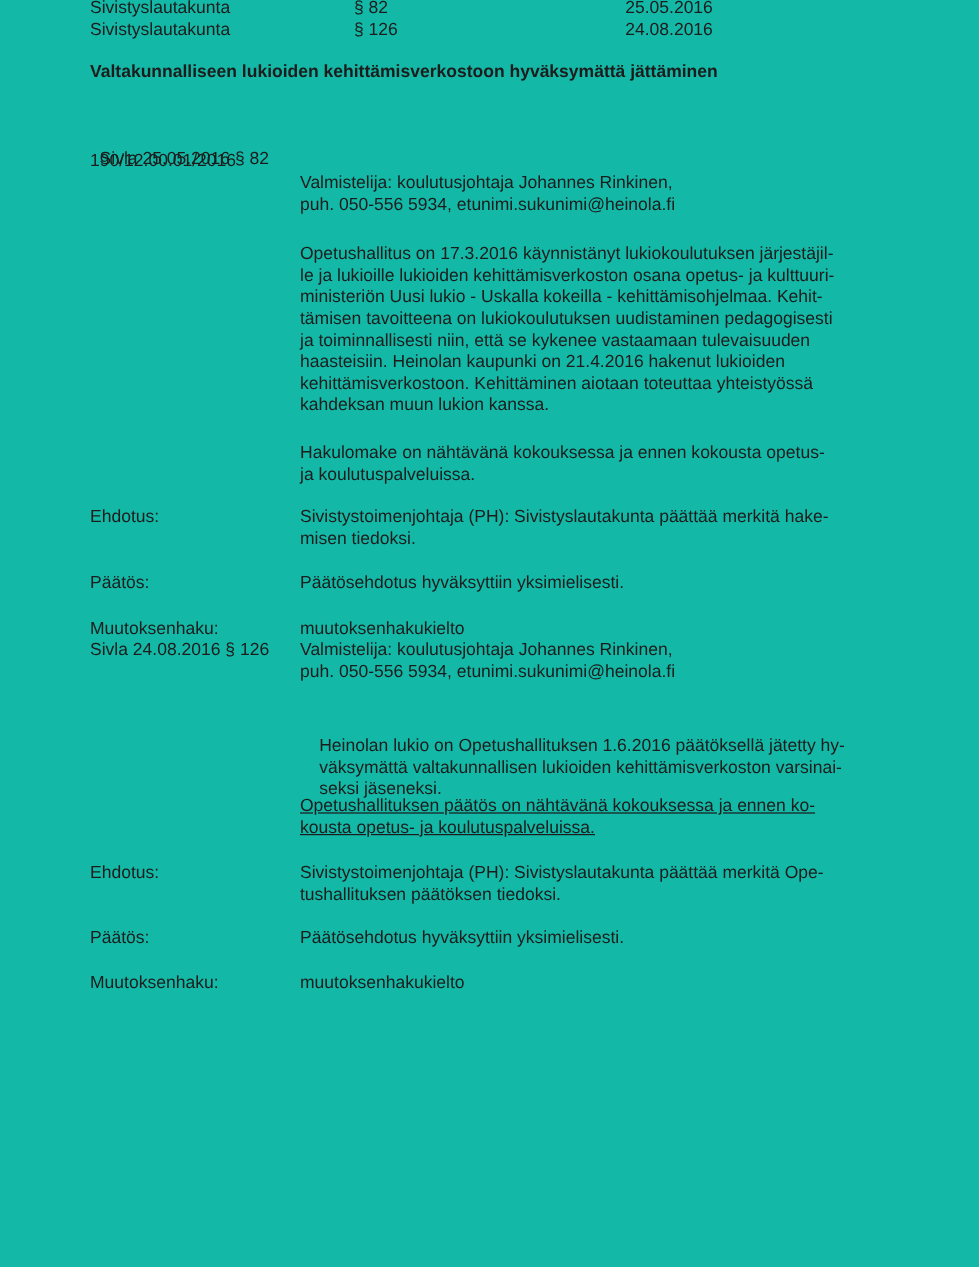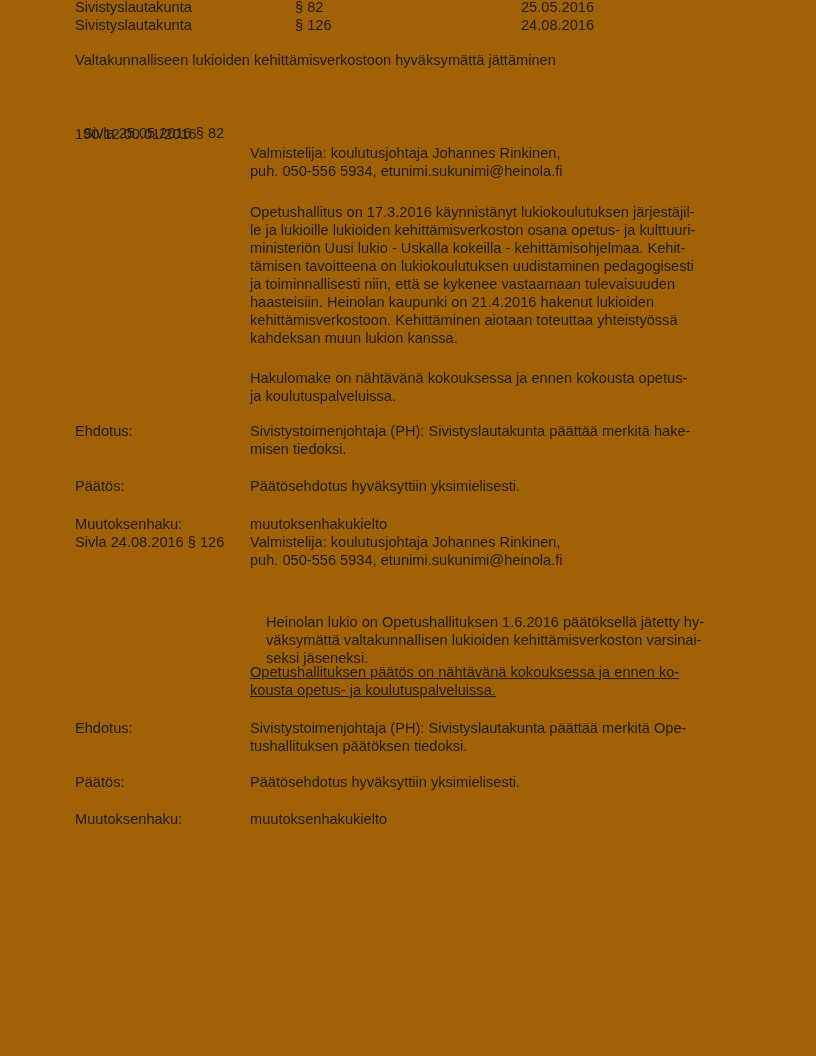--- a/index.html
+++ b/index.html
@@ -1,28 +1,28 @@
 <!DOCTYPE html>
 <html><head>
 <meta charset="utf-8">
 <style>
   html, body { margin: 0; padding: 0; background: #ffffff; }
   .page {
     position: relative;
     width: 816px;
     height: 1056px;
-    background: #a16207;
+    background: #14b8a6;
     font-family: "Liberation Sans", sans-serif;
     font-size: 14.6px;
     line-height: 18px;
     color: #1c1c1c;
     overflow: hidden;
   }
   .abs { position: absolute; white-space: pre; }
-  .bold { font-weight: normal; }
+  .bold { font-weight: bold; }
   .hdr-row { display: flex; }
   .hdr-body { width: 220px; }
   .hdr-section { width: 226px; }
 </style>
 </head>
 <body>
 
 <div class="page">
 
   <div class="abs hdr-row" style="left:75px; top:-2px; width:700px;">

